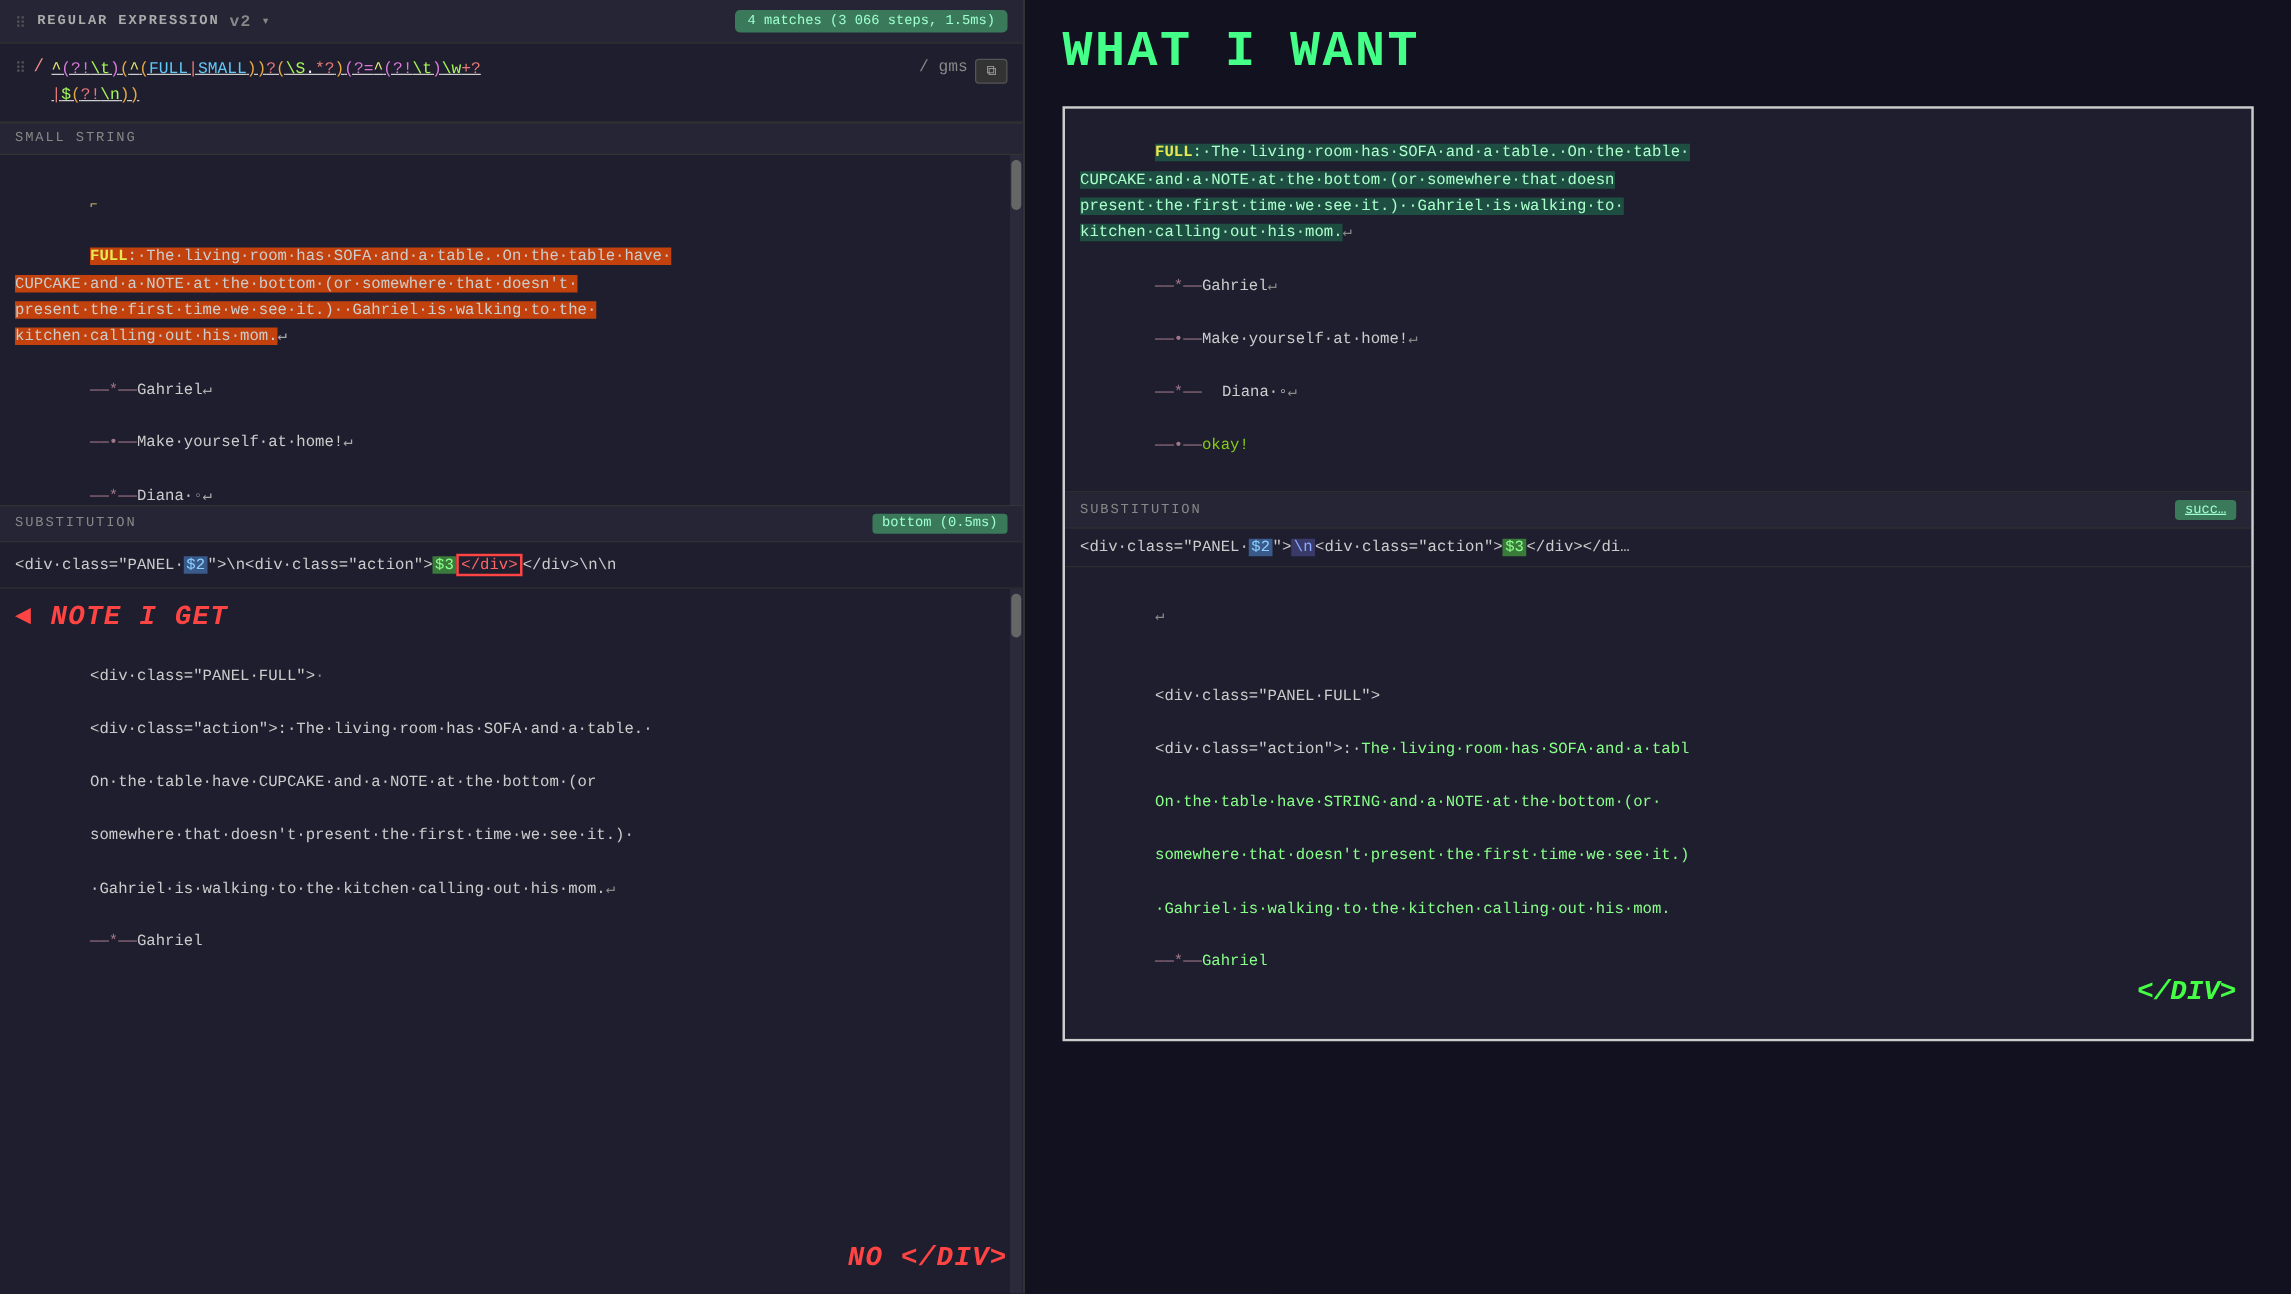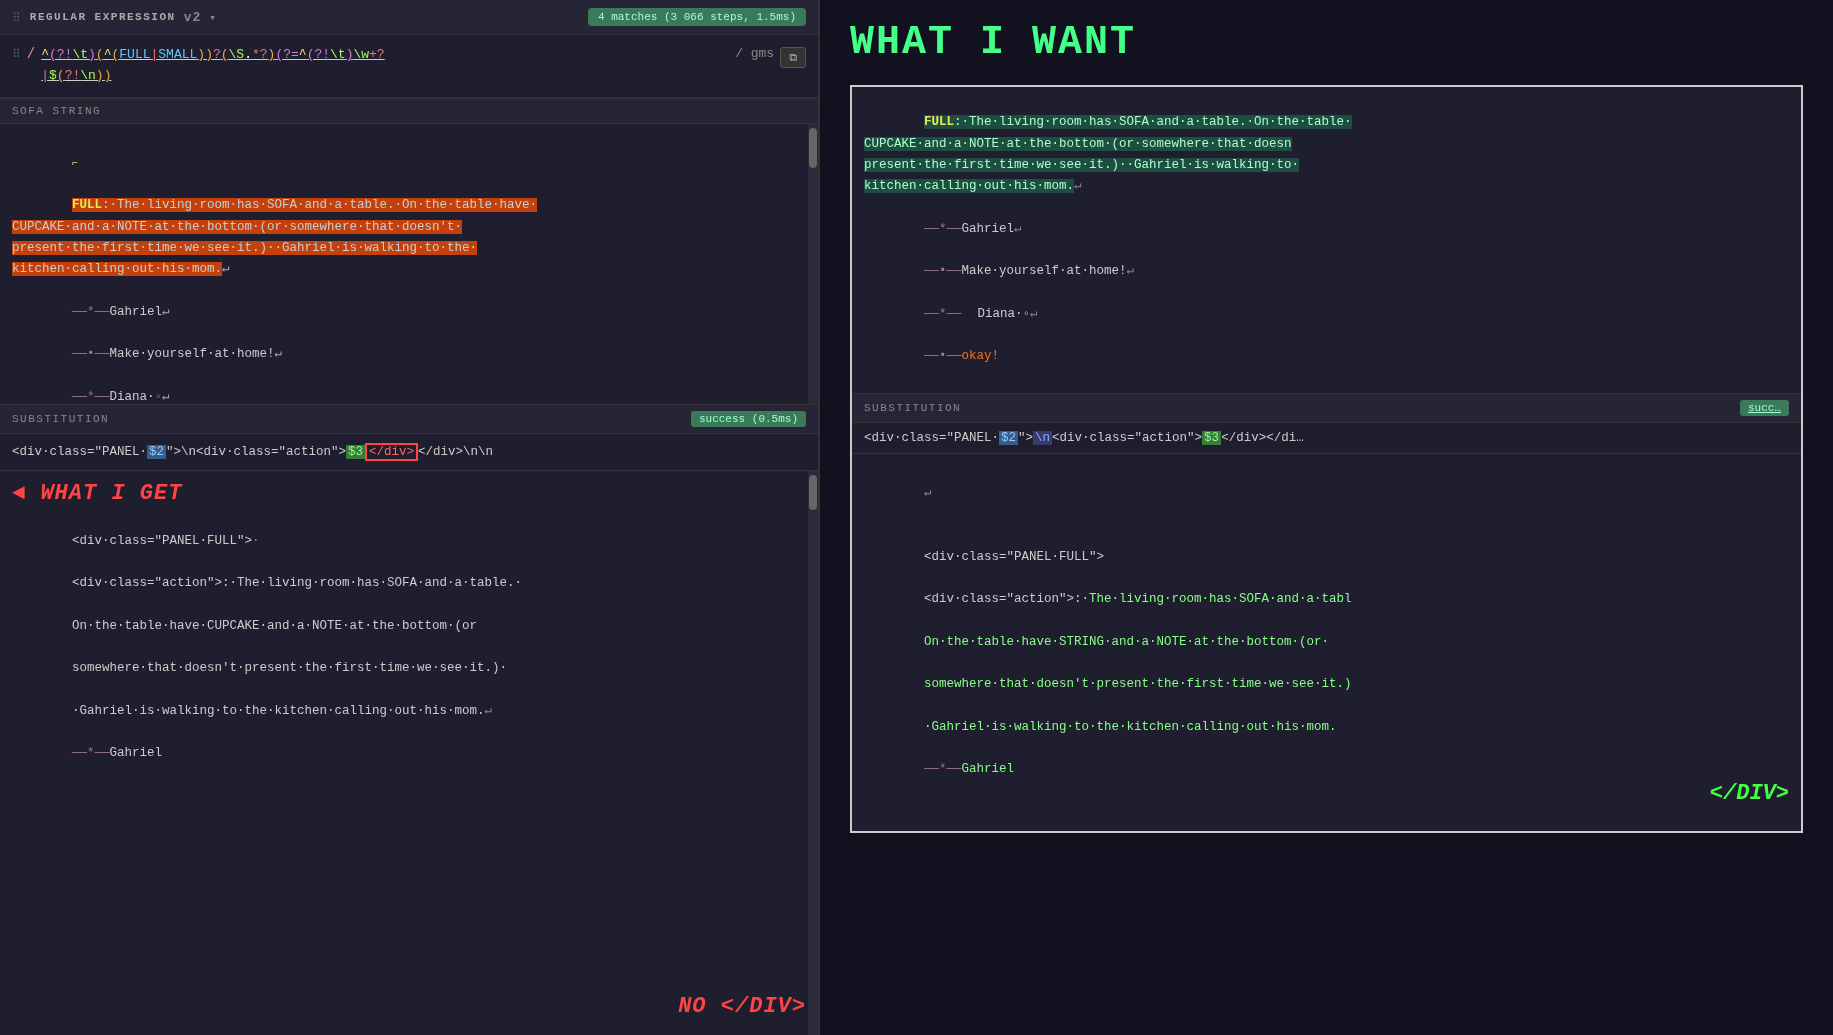--- a/index.html
+++ b/index.html
@@ -340,49 +340,49 @@
       <span class="regex-handle">⠿</span>
       <span class="regex-slash">/</span>
       <div class="regex-pattern">
         <span class="c-yellow">^</span><span class="c-pink">(?!</span><span class="c-lime">\t</span><span class="c-pink">)</span><span class="c-orange">(</span><span class="c-yellow">^</span><span class="c-orange">(</span><span class="c-cyan">FULL</span><span class="c-red">|</span><span class="c-cyan">SMALL</span><span class="c-orange">))</span><span class="c-red">?</span><span class="c-orange">(</span><span class="c-lime">\S</span><span class="c-white">.</span><span class="c-red">*?</span><span class="c-orange">)</span><span class="c-pink">(?=</span><span class="c-yellow">^</span><span class="c-pink">(?!</span><span class="c-lime">\t</span><span class="c-pink">)</span><span class="c-lime">\w</span><span class="c-red">+?</span><br><span class="c-red">|</span><span class="c-lime">$</span><span class="c-orange">(</span><span class="c-red">?!</span><span class="c-lime">\n</span><span class="c-orange">))</span>
       </div>
       <span class="regex-flags">/ gms</span>
       <button class="copy-btn">⧉</button>
     </div>
 
     <div class="section-label">
-      <span>SOFA STRING</span>
+      <span>SMALL STRING</span>
     </div>
 
     <div class="test-string-area" style="position:relative;">
       <div class="test-string-content">
         <span style="color:#e8d870;font-size:10px;">⌐</span><br>
         <span class="match-highlight"><span class="full-label">FULL</span><span style="color:#ccc;">:·The·living·room·has·SOFA·and·a·table.·On·the·table·have·</span><br><span style="color:#ccc;">CUPCAKE·and·a·NOTE·at·the·bottom·(or·somewhere·that·doesn't·</span><br><span style="color:#ccc;">present·the·first·time·we·see·it.)··Gahriel·is·walking·to·the·</span><br><span style="color:#ccc;">kitchen·calling·out·his·mom.</span></span><span style="color:#aaa;">↵</span><br>
         <span style="color:#a07888;">——*——</span><span style="color:#ccc;">Gahriel</span><span style="color:#aaa;">↵</span><br>
         <span style="color:#a07888;">——•——</span><span style="color:#ccc;">Make·yourself·at·home!</span><span style="color:#aaa;">↵</span><br>
         <span style="color:#a07888;">——*——</span><span style="color:#ccc;">Diana·</span><span style="color:#888;">◦</span><span style="color:#aaa;">↵</span><br>
         
       </div>
 
       <div class="scrollbar-indicator" style="position:absolute;right:0;top:0;bottom:0;width:10px;background:#2a2a3a;">
         <div class="scrollbar-thumb" style="width:8px;height:40px;background:#666;border-radius:4px;margin:4px auto;"></div>
       </div>
     </div>
 
     <div class="substitution-header">
       <span class="section-label" style="padding:0;background:none;border:none;">SUBSTITUTION</span>
-      <span class="success-badge">success (0.5ms)</span>
+      <span class="success-badge">bottom (0.5ms)</span>
     </div>
 
     <div class="substitution-input">
       <span style="color:#ccc;">&lt;div·class="PANEL·</span><span class="sub-highlight-blue">$2</span><span style="color:#ccc;">"&gt;\n&lt;div·class="action"&gt;</span><span class="sub-highlight-green">$3</span><span class="sub-highlight-red-border">&lt;/div&gt;</span><span style="color:#ccc;">&lt;/div&gt;\n\n</span>
     </div>
 
     <div style="flex:1;background:#1e1e2e;padding:10px 12px;overflow-y:auto;position:relative;">
-      <div class="what-i-get-label">◄ WHAT I GET</div>
+      <div class="what-i-get-label">◄ NOTE I GET</div>
       <div class="output-content">
         <span style="color:#ccc;">&lt;div·class="PANEL·FULL"&gt;</span><span style="color:#888;">·</span><br>
         <span style="color:#ccc;">&lt;div·class="action"&gt;:·The·living·room·has·SOFA·and·a·table.·</span><br>
         <span style="color:#ccc;">On·the·table·have·CUPCAKE·and·a·NOTE·at·the·bottom·(or</span><br>
         <span style="color:#ccc;">somewhere·that·doesn't·present·the·first·time·we·see·it.)·</span><br>
         <span style="color:#ccc;">·Gahriel·is·walking·to·the·kitchen·calling·out·his·mom.</span><span style="color:#888;">↵</span><br>
         <span style="color:#a07888;">——*——</span><span style="color:#ccc;">Gahriel</span>
       </div>
       <div class="no-div-label">NO &lt;/DIV&gt;</div>
 
@@ -397,21 +397,21 @@
 
     <div class="what-i-want-title">WHAT I WANT</div>
 
     <div class="right-inner-box">
 
       <div class="right-test-area">
         <span class="match-teal"><span style="color:#e8e850;font-weight:bold;">FULL</span><span style="color:#afc;">:·The·living·room·has·SOFA·and·a·table.·On·the·table·</span><br><span style="color:#afc;">CUPCAKE·and·a·NOTE·at·the·bottom·(or·somewhere·that·doesn</span><br><span style="color:#afc;">present·the·first·time·we·see·it.)··Gahriel·is·walking·to·</span><br><span style="color:#afc;">kitchen·calling·out·his·mom.</span></span><span style="color:#888;">↵</span><br>
         <span style="color:#a07888;">——*——</span><span style="color:#ccc;">Gahriel</span><span style="color:#888;">↵</span><br>
         <span style="color:#a07888;">——•——</span><span style="color:#ccc;">Make·yourself·at·home!</span><span style="color:#888;">↵</span><br>
         <span style="color:#a07888;">——*——</span><span style="color:#ccc;margin-left:16px;">Diana·◦</span><span style="color:#888;">↵</span><br>
-        <span style="color:#a07888;">——•——</span><span style="color:#f97316;">okay!</span>
+        <span style="color:#a07888;">——•——</span><span style="color:#84cc16;">okay!</span>
       </div>
 
       <div class="right-sub-header">
         <span style="font-size:11px;letter-spacing:1.5px;color:#888;">SUBSTITUTION</span>
         <span style="background:#3a7a5a;color:#9effd0;padding:2px 8px;border-radius:3px;font-size:11px;text-decoration:underline;">succ…</span>
       </div>
 
       <div class="right-sub-content">
         <span style="color:#ccc;">&lt;div·class="PANEL·</span><span class="sub-highlight-blue">$2</span><span style="color:#ccc;">"&gt;</span><span style="background:#3a3a6a;color:#88aaff;padding:0 2px;">\n</span><span style="color:#ccc;">&lt;div·class="action"&gt;</span><span class="sub-highlight-green">$3</span><span style="color:#ccc;">&lt;/div&gt;&lt;/di…</span>
       </div>

